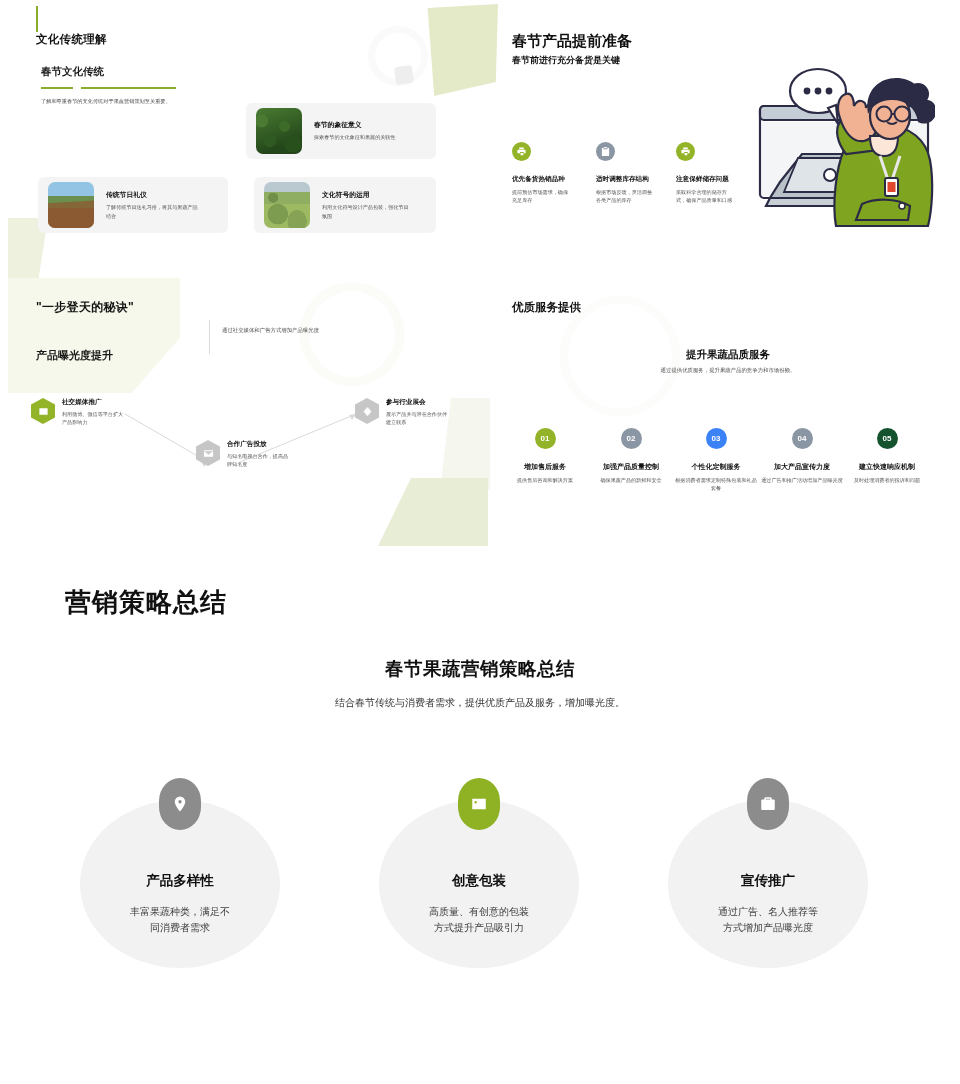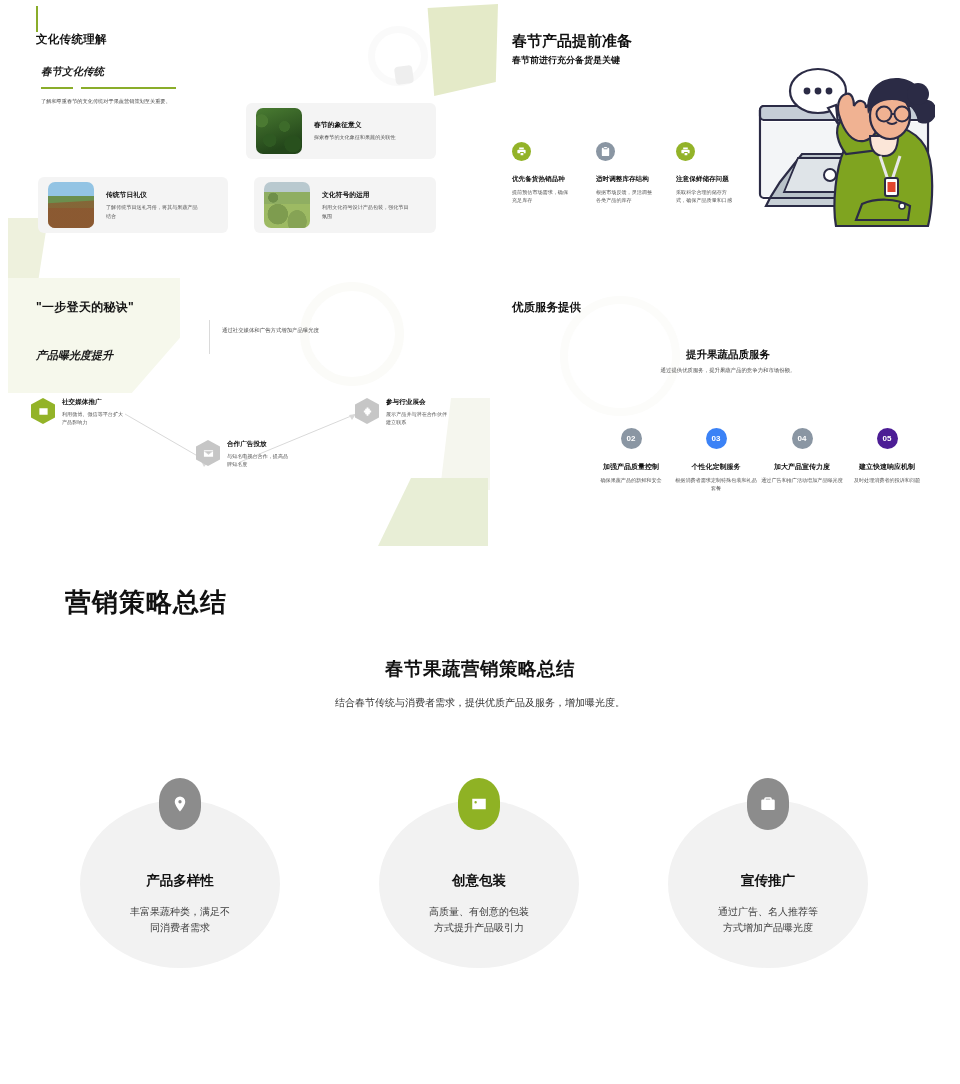--- a/index.html
+++ b/index.html
@@ -59,21 +59,21 @@
 
   
   .accent-bar { position: absolute; width: 2px; background: #8aad2a; }
 
   .sec-eyebrow {
     position: absolute;
     font-size: 11.5px; font-weight: bold; letter-spacing: .3px;
     color: #121212;
   }
   .sec-sub {
-    position: absolute; font-size: 10.5px; font-weight: bold; color: #1a1a1a; font-style: italic;
+    position: absolute; font-size: 10.5px; font-weight: bold; color: #1a1a1a;
   }
   .tiny {
     position: absolute; font-size: 5.2px; color: #4a4a4a; line-height: 1.55;
   }
 
   
   .rule-wrap { position: absolute; left: 41px; top: 87px; display: flex; gap: 8px; }
   .rule-a { width: 32px; height: 2.2px; background: #8aad2a; }
   .rule-b { width: 95px; height: 2.2px; background: #8aad2a; }
 
@@ -388,37 +388,42 @@
     <div class="body">
       <div class="t">参与行业展会</div>
       <div class="d" style="width:64px">展示产品并与潜在合作伙伴建立联系</div>
     </div>
   </div>
 
   <div class="svc-title" style="left:512px; top:300px;">优质服务提供</div>
   <div class="svc-head" style="left:568px; top:348px; width:320px;">提升果蔬品质服务</div>
   <div class="svc-desc" style="left:568px; top:367px; width:320px;">通过提供优质服务，提升果蔬产品的竞争力和市场份额。</div>
 
+  <div class="step" style="left:503px; top:428px;">
+    <div class="num" style="background:#93b328">01</div>
+    <div class="st">增加售后服务</div>
+    <div class="sd">提供售后咨询和解决方案</div>
+  </div>
   <div class="step" style="left:589px; top:428px;">
     <div class="num" style="background:#8a96a3">02</div>
     <div class="st">加强产品质量控制</div>
     <div class="sd">确保果蔬产品的新鲜和安全</div>
   </div>
   <div class="step" style="left:674px; top:428px;">
     <div class="num" style="background:#3b82f6">03</div>
     <div class="st">个性化定制服务</div>
     <div class="sd">根据消费者需求定制特殊包装和礼品套餐</div>
   </div>
   <div class="step" style="left:760px; top:428px;">
     <div class="num" style="background:#8a96a3">04</div>
     <div class="st">加大产品宣传力度</div>
     <div class="sd">通过广告和推广活动增加产品曝光度</div>
   </div>
   <div class="step" style="left:845px; top:428px;">
-    <div class="num" style="background:#4c1d95">05</div>
+    <div class="num" style="background:#14532d">05</div>
     <div class="st">建立快速响应机制</div>
     <div class="sd">及时处理消费者的投诉和问题</div>
   </div>
 
   <div class="big-title">营销策略总结</div>
   <div class="mid-title">春节果蔬营销策略总结</div>
   <div class="mid-desc">结合春节传统与消费者需求，提供优质产品及服务，增加曝光度。</div>
 
   <div class="oval-card" style="left:80px; top:778px;">
     <div class="oval"></div>

